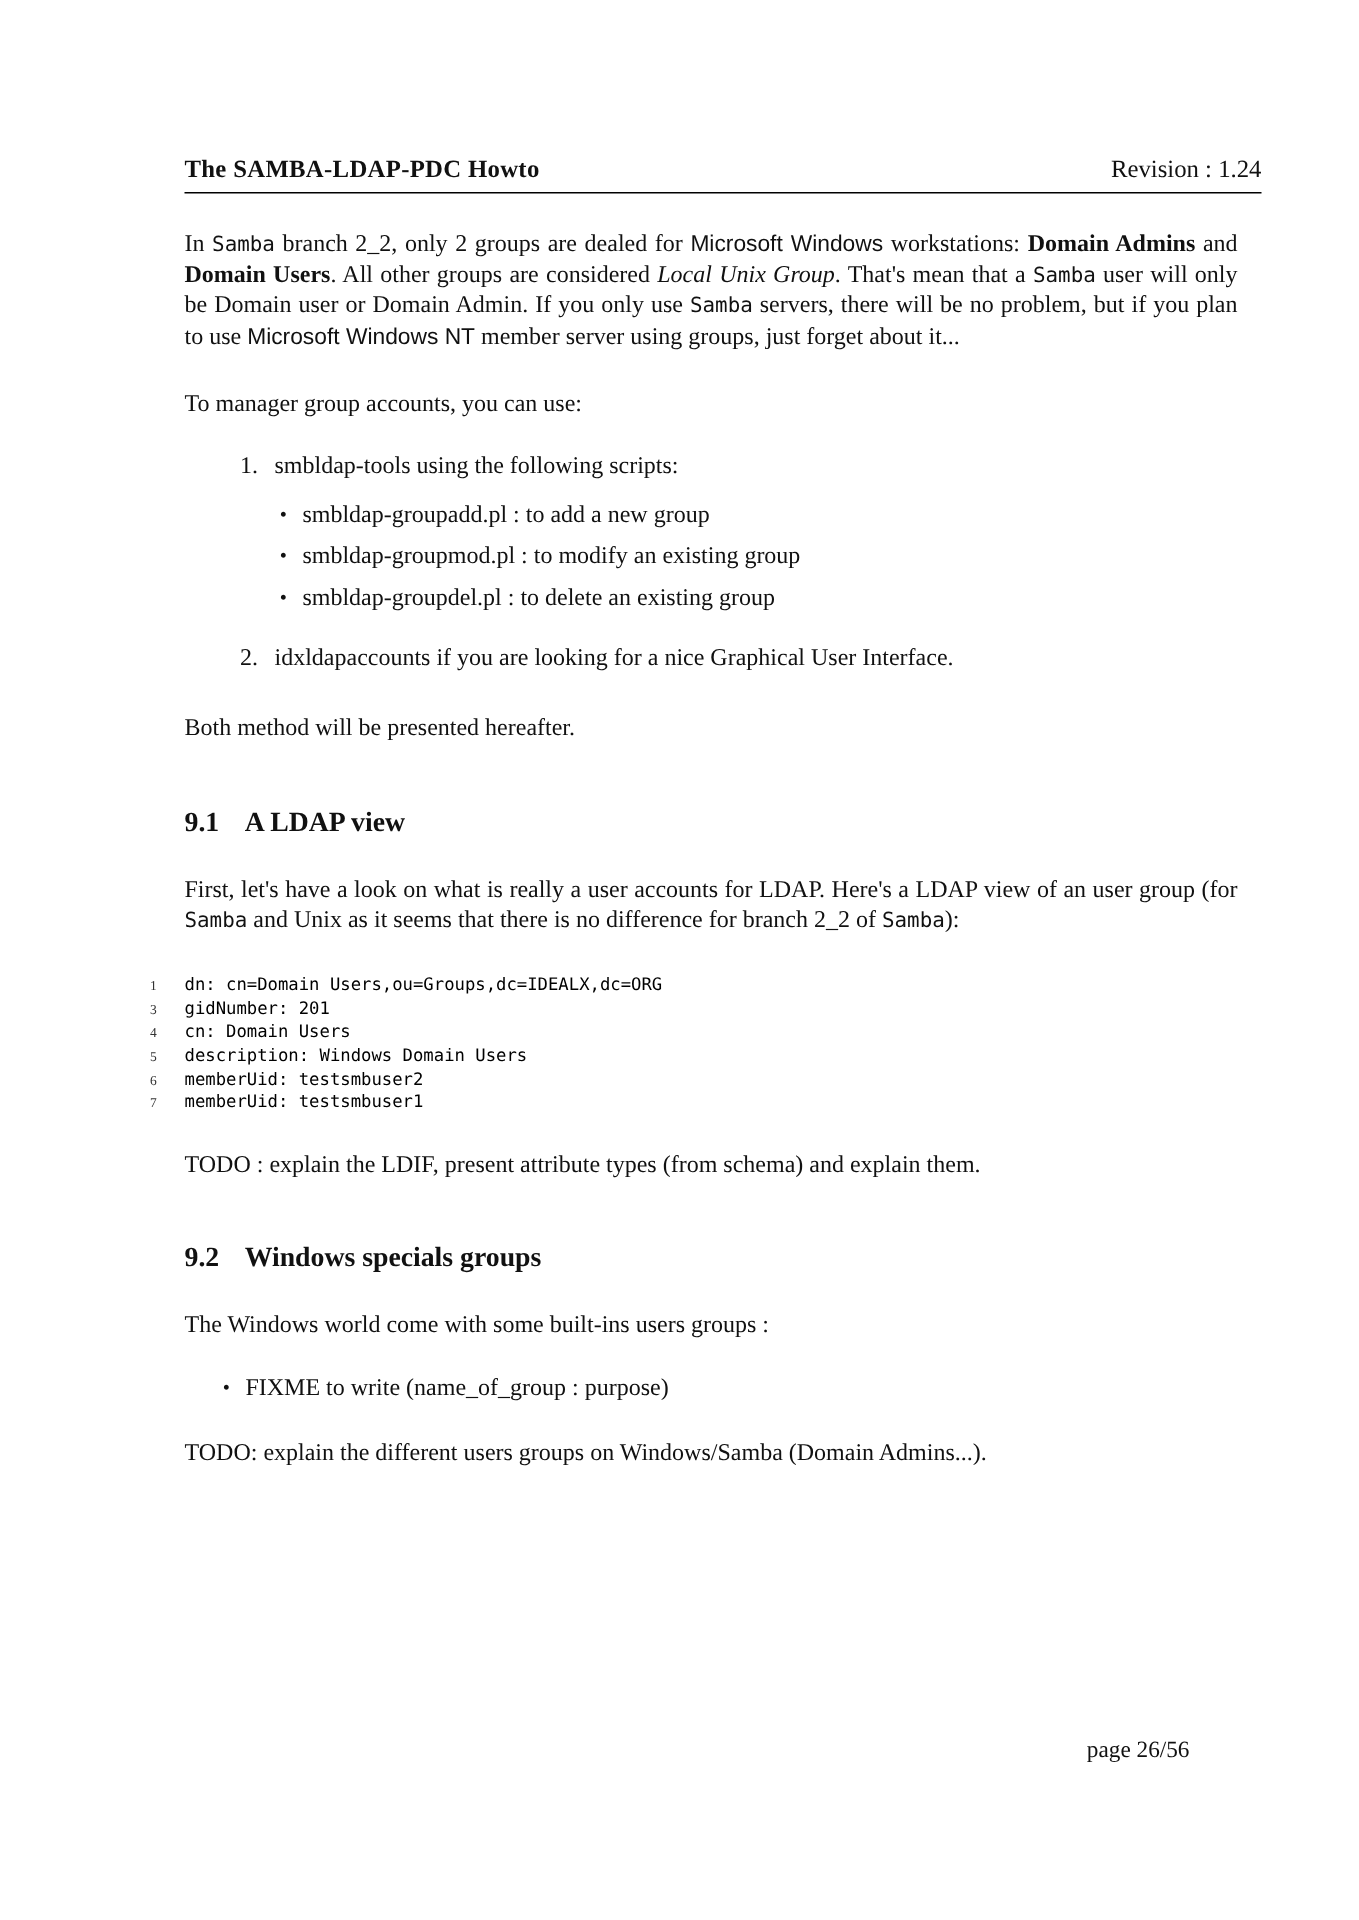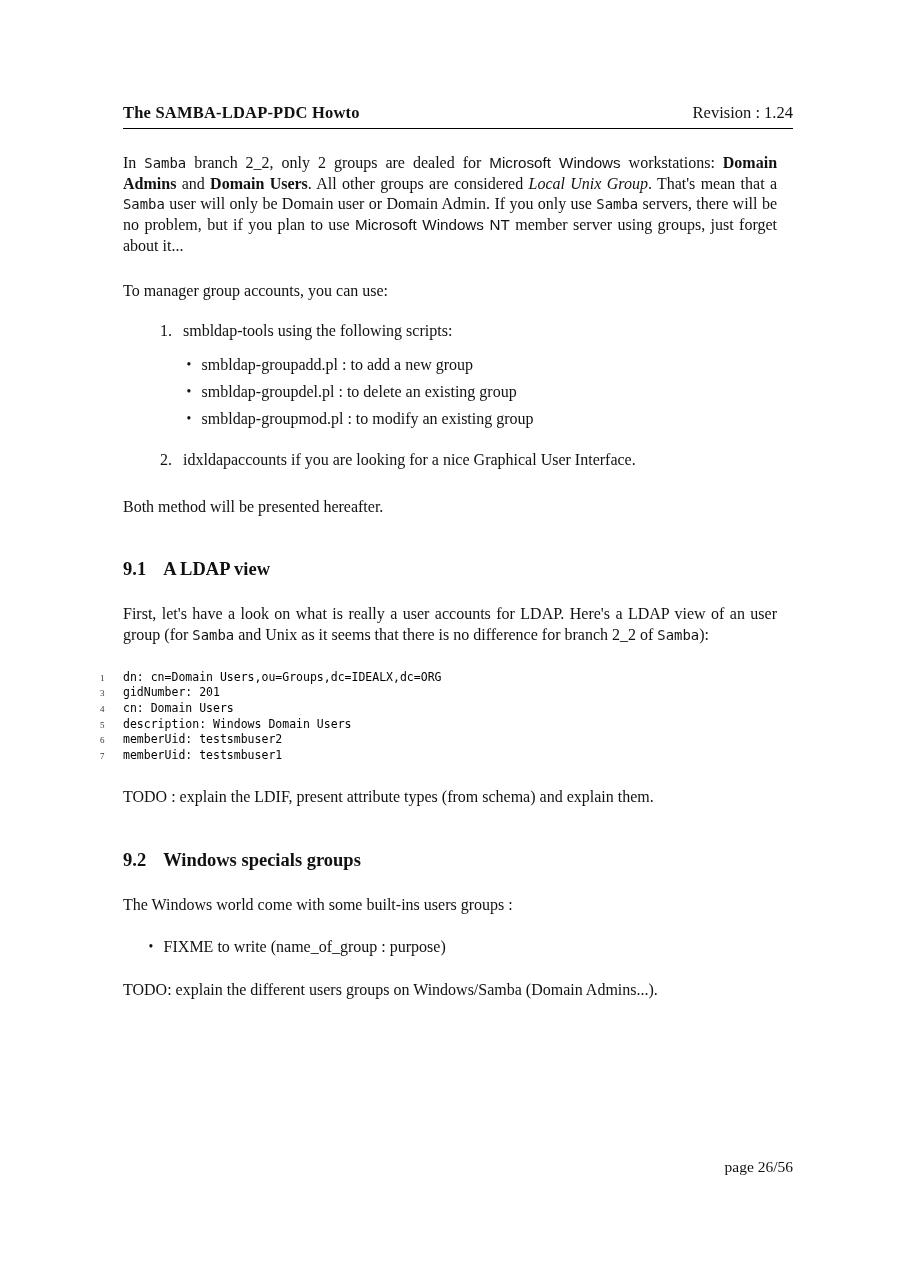--- a/index.html
+++ b/index.html
@@ -2,21 +2,21 @@
 <html><head>
 <meta charset="utf-8">
 <style>
   html, body { margin: 0; padding: 0; background: #ffffff; }
   .page {
     position: relative;
     width: 906px;
     height: 1280px;
     background: #ffffff;
     box-sizing: border-box;
-    padding: 103px 113px 0 123px;
+    padding: 103px 65px 0 123px;
     font-family: "Liberation Serif", "DejaVu Serif", serif;
     color: #111111;
     overflow: hidden;
   }
   .hdr {
     display: flex;
     justify-content: space-between;
     align-items: baseline;
     font-size: 16.5px;
   }
@@ -96,22 +96,22 @@
   <p class="body"><span>In </span><span class="seg-mono">Samba</span><span> branch 2_2, only 2 groups are dealed for </span><span class="seg-sans">Microsoft Windows</span><span> workstations: </span><span class="seg-bold">Domain Admins</span><span> and </span><span class="seg-bold">Domain Users</span><span>. All other groups are considered </span><span class="seg-italic">Local Unix Group</span><span>. That's mean that a </span><span class="seg-mono">Samba</span><span> user will only be Domain user or Domain Admin. If you only use </span><span class="seg-mono">Samba</span><span> servers, there will be no problem, but if you plan to use </span><span class="seg-sans">Microsoft Windows NT</span><span> member server using groups, just forget about it...</span></p>
 
   <p class="body nojust">To manager group accounts, you can use:</p>
 
   <div class="olist">
     <div class="oitem">
       <span class="olabel">1.</span><span>smbldap-tools using the following scripts:</span>
     </div>
     <ul class="blist">
       <li><span class="bullet">•</span><span>smbldap-groupadd.pl : to add a new group</span></li>
+      <li><span class="bullet">•</span><span>smbldap-groupmod.pl : to modify an existing group</span></li>
       <li><span class="bullet">•</span><span>smbldap-groupdel.pl : to delete an existing group</span></li>
-      <li><span class="bullet">•</span><span>smbldap-groupmod.pl : to modify an existing group</span></li>
     </ul>
     <div class="oitem">
       <span class="olabel">2.</span><span>idxldapaccounts if you are looking for a nice Graphical User Interface.</span>
     </div>
   </div>
 
   <p class="body nojust" style="margin-top:26px">Both method will be presented hereafter.</p>
 
   <h2 class="subsec">
     <span class="sub-num">9.1</span><span>A LDAP view</span>

